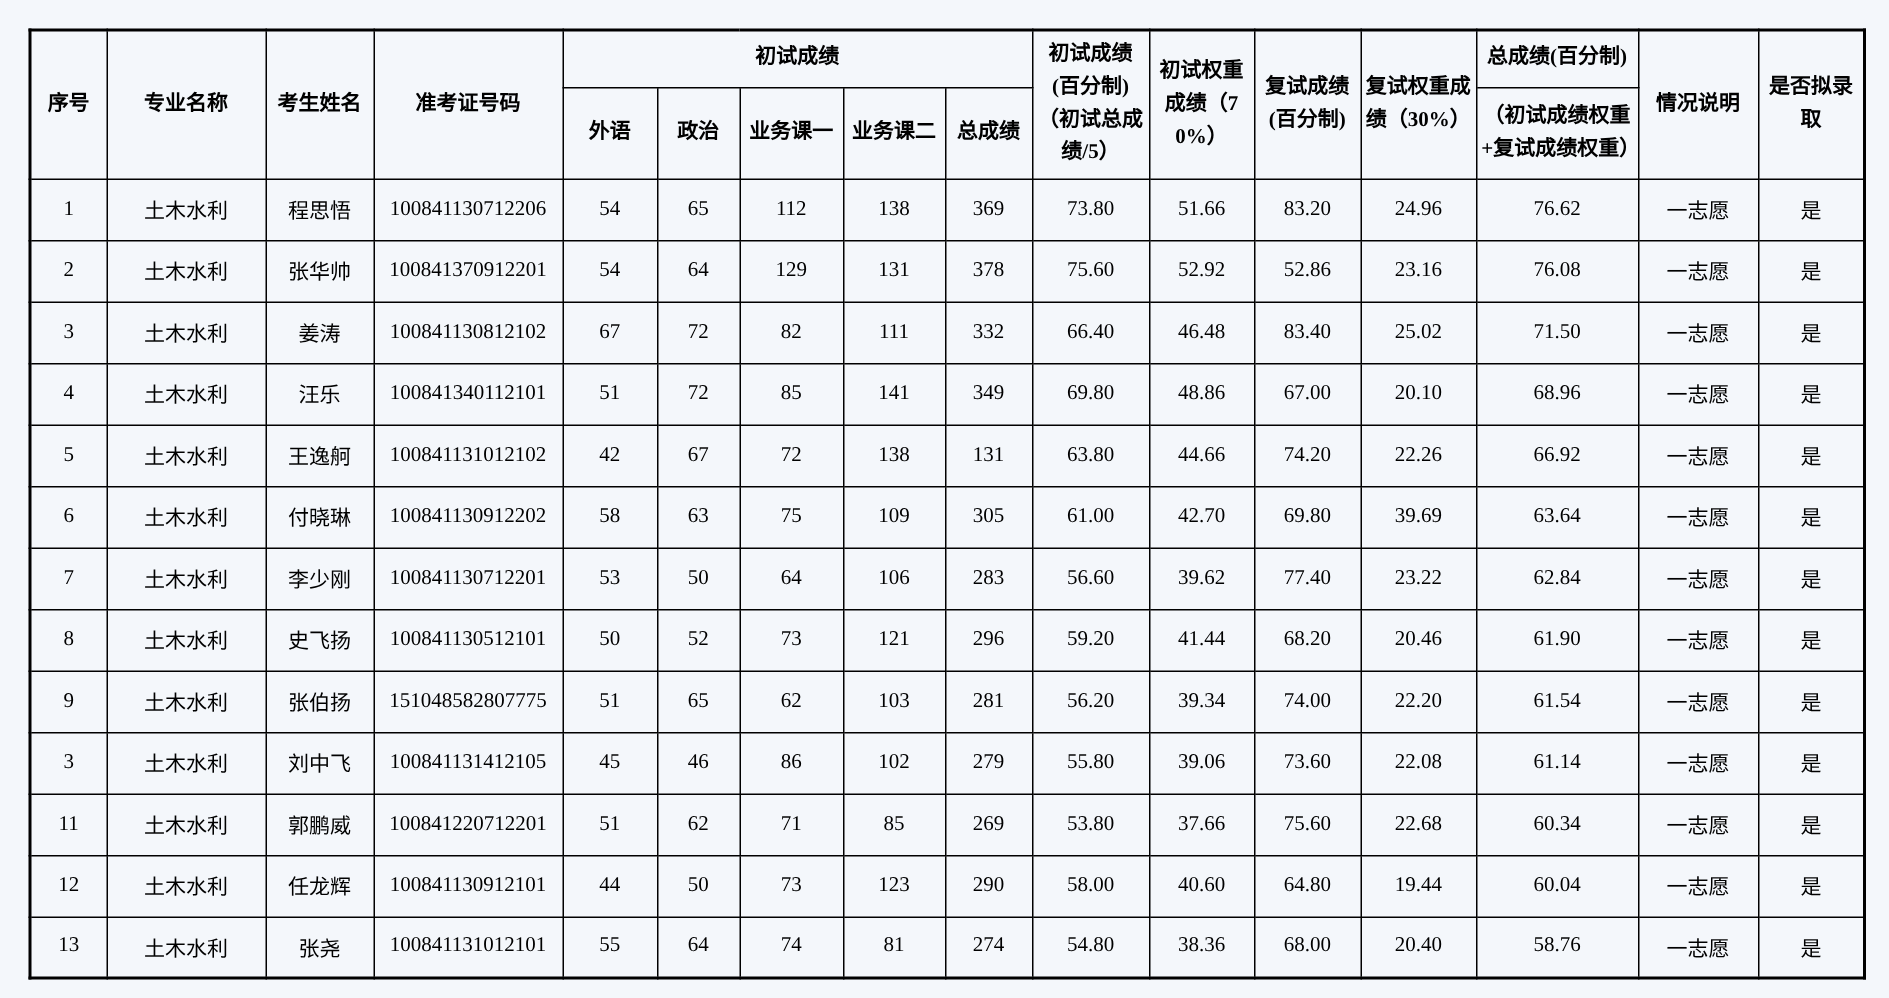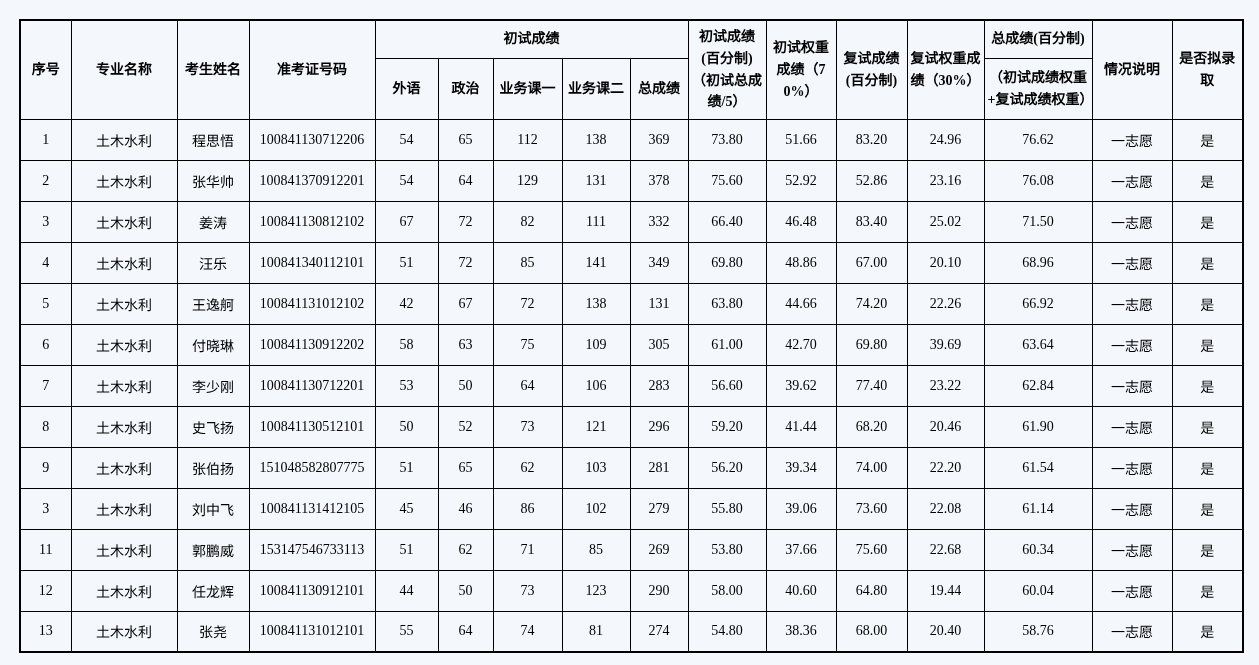--- a/index.html
+++ b/index.html
@@ -272,21 +272,21 @@
           <td>73.60</td>
           <td>22.08</td>
           <td>61.14</td>
           <td>一志愿</td>
           <td>是</td>
         </tr>
         <tr>
           <td>11</td>
           <td>土木水利</td>
           <td>郭鹏威</td>
-          <td>153147546733113</td>
+          <td>100841220712201</td>
           <td>51</td>
           <td>62</td>
           <td>71</td>
           <td>85</td>
           <td>269</td>
           <td>53.80</td>
           <td>37.66</td>
           <td>75.60</td>
           <td>22.68</td>
           <td>60.34</td>

